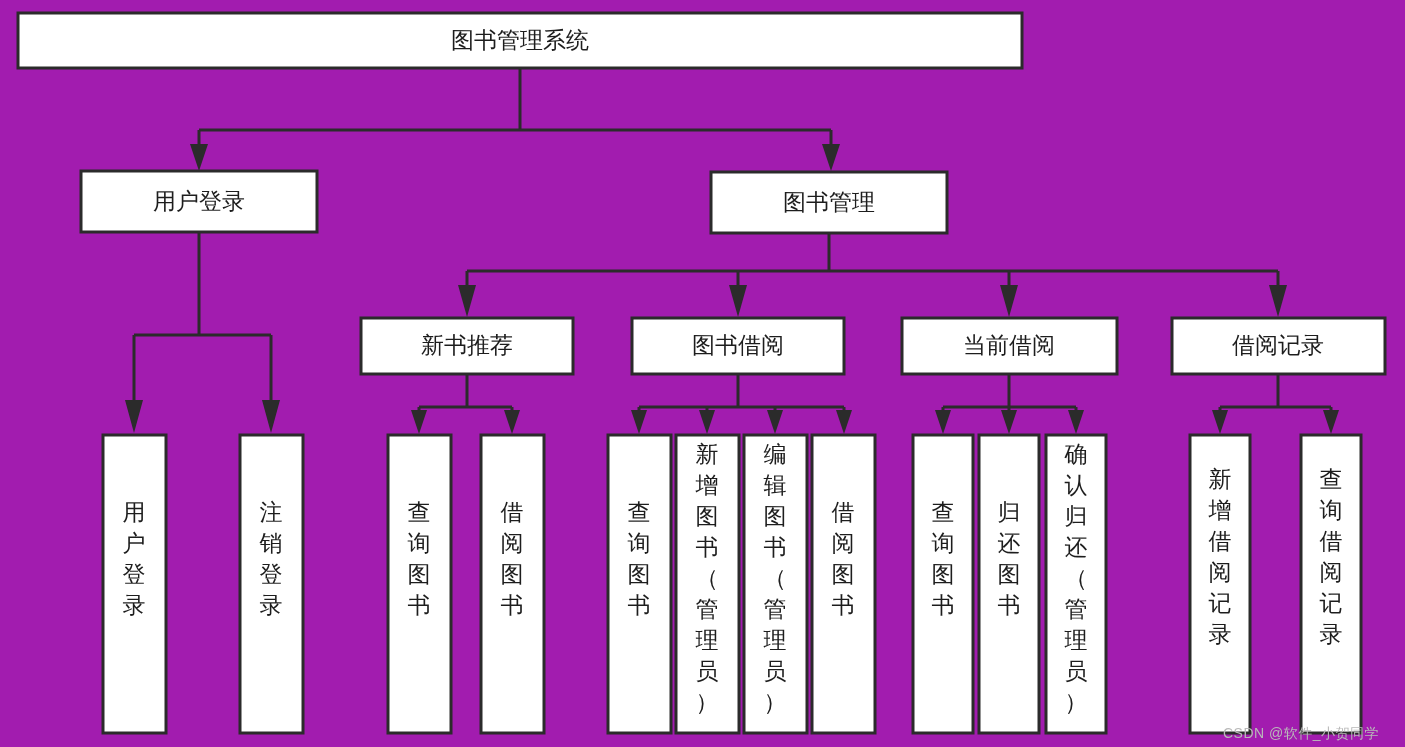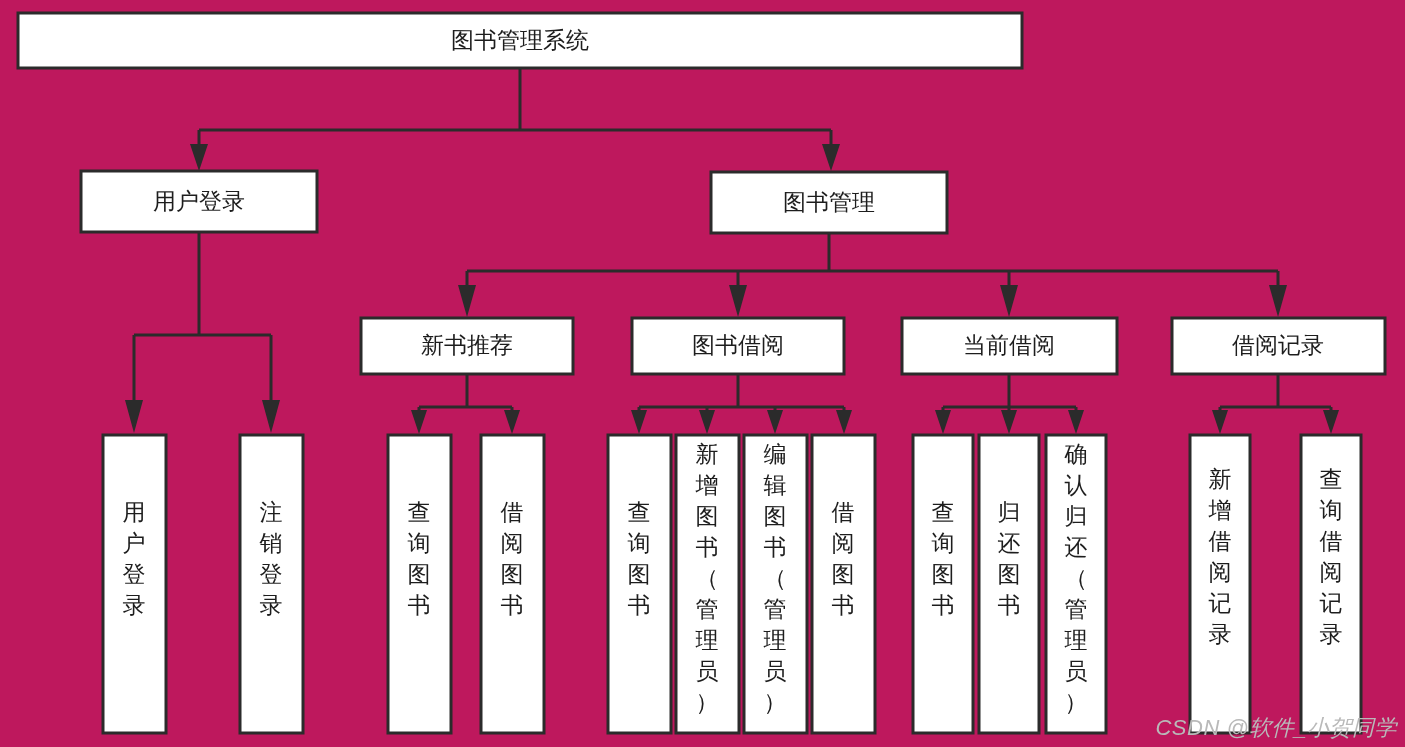--- a/index.html
+++ b/index.html
@@ -1,36 +1,36 @@
 <!DOCTYPE html>
 <html><head>
 <meta charset="utf-8">
 <style>
   html,body{margin:0;padding:0;background:#ffffff;}
   body{
     width:1405px;height:747px;overflow:hidden;
     font-family:"Liberation Sans","DejaVu Sans",sans-serif;
   }
-  #diagram-root{position:relative;width:1405px;height:747px;background:#be185d;}
+  #diagram-root{position:relative;width:1405px;height:747px;background:#a21caf;}
   svg.diagram{position:absolute;left:0;top:0;width:1405px;height:747px;}
   .node-rect{fill:#ffffff;stroke:#2b2b2b;stroke-width:3;}
   .link-line{stroke:#2b2b2b;stroke-width:3;fill:none;}
   .arrow-head{fill:#2b2b2b;stroke:none;}
   .node-label-h{
     font-family:"Liberation Sans","DejaVu Sans",sans-serif;
     font-size:23px;fill:#1d1d1d;text-anchor:middle;dominant-baseline:middle;
   }
   .node-label-v{
     font-family:"Liberation Sans","DejaVu Sans",sans-serif;
     font-size:23px;fill:#1d1d1d;text-anchor:middle;
   }
   .watermark{
-    position:absolute;right:8px;bottom:4px;
+    position:absolute;right:26px;bottom:4px;
     font-family:"Liberation Sans","DejaVu Sans",sans-serif;
-    font-size:22px;color:#b9b9b9;white-space:nowrap;letter-spacing:.5px;font-style:italic;
+    font-size:14px;color:#b9b9b9;white-space:nowrap;letter-spacing:.5px;
   }
 </style>
 </head>
 <body>
 
 <div id="diagram-root">
 
   <svg class="diagram" viewBox="0 0 1405 747">
 
     <g>

